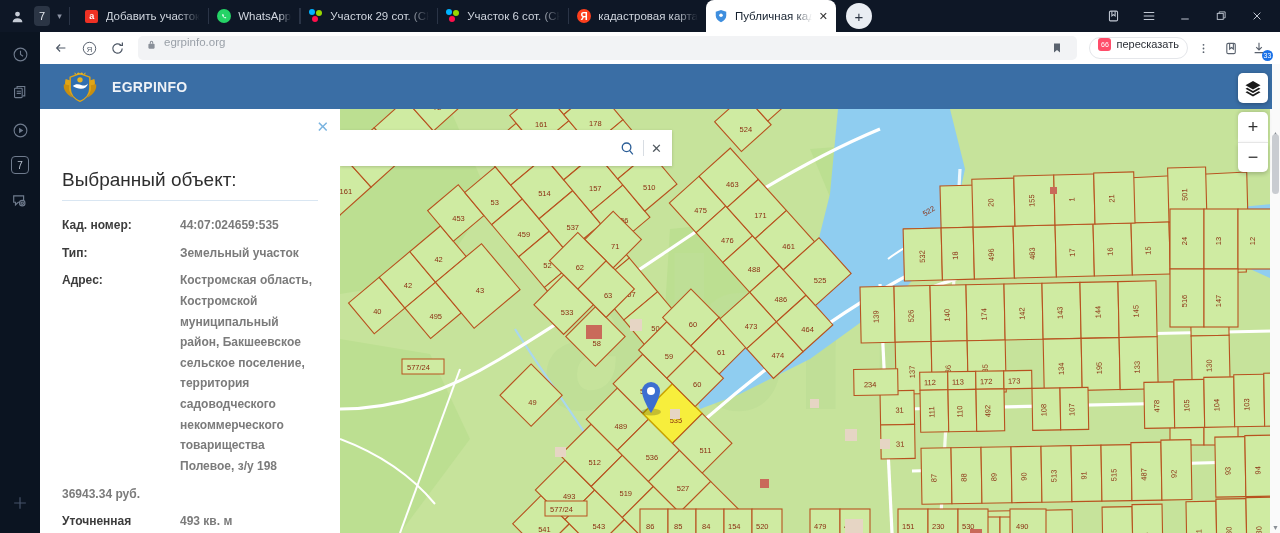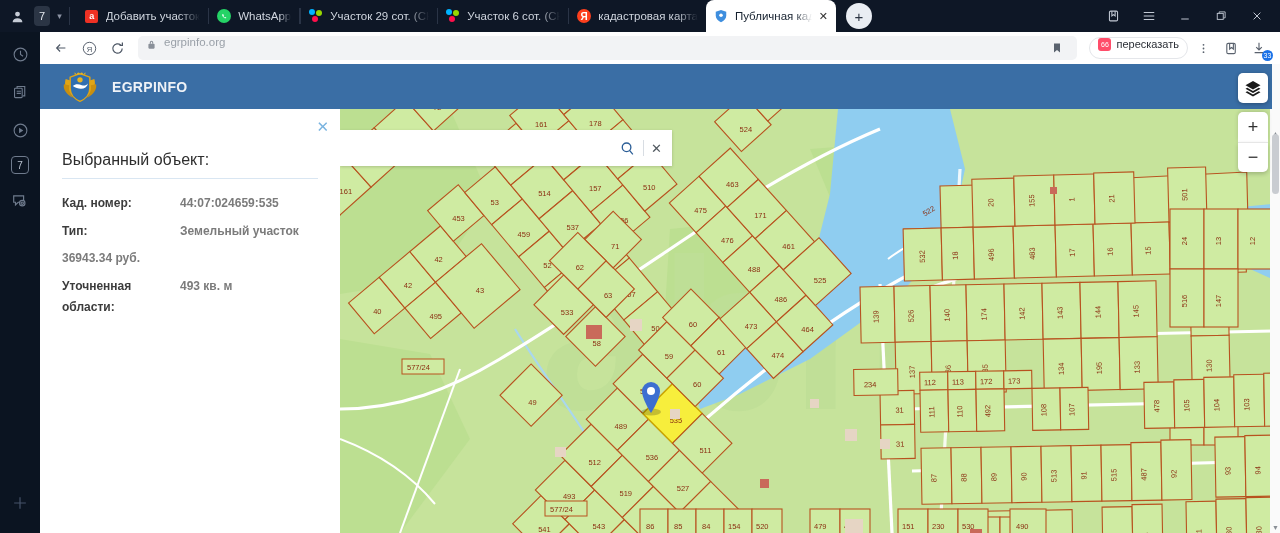--- a/index.html
+++ b/index.html
@@ -144,21 +144,21 @@
   .mapctl .b.zi { border-radius:5px 5px 0 0; box-shadow:0 -1px 4px rgba(0,0,0,.15); margin-bottom:-9px; }
   .mapctl .b.zo { border-radius:0 0 5px 5px; margin-top:0; box-shadow:0 2px 4px rgba(0,0,0,.2);
                   border-top:1px solid #e6e6e6; }
 
   
   .panel {
     position:absolute; left:0; top:45px; width:300px; height:424px; background:#fff; z-index:8;
     padding:22px 22px 0 22px;
   }
   .panel-close { position:absolute; right:11px; top:10px; color:#7ab4e0; font-size:15px; line-height:1; }
-  .panel-title { font-size:16px; color:#2e2e2e; margin:20px 0 9px 0; font-weight:normal; }
+  .panel-title { font-size:19px; color:#2e2e2e; margin:38px 0 9px 0; font-weight:normal; }
   .panel-rule { height:1px; background:#d9e6f2; margin-bottom:14px; }
   .rows { display:block; }
   .row { display:flex; font-size:12px; line-height:1.72; margin-bottom:7px;font-weight:bold; }
   .row .k { width:118px; flex:0 0 118px; color:#3c3c3c; }
   .row .v { color:#7b7b7b; }
 
   .scroll-track { position:absolute; right:0; top:64px; width:10px; height:469px; background:#fafafa; }
   .scroll-thumb { position:absolute; right:1px; top:70px; width:7px; height:60px; background:#c9ccd1; border-radius:4px; }
   .scroll-up { position:absolute; right:1px; top:66px; font-size:7px; color:#8a8f96; }
   .scroll-dn { position:absolute; right:1px; bottom:2px; font-size:7px; color:#8a8f96; }
@@ -885,20 +885,24 @@
       <div class="rows">
         <div class="row">
           <span class="k">Кад. номер:</span>
           <span class="v">44:07:024659:535</span>
         </div>
         <div class="row">
           <span class="k">Тип:</span>
           <span class="v">Земельный участок</span>
         </div>
         <div class="row">
+          <span class="k">Адрес:</span>
+          <span class="v">Костромская область, Костромской муниципальный район, Бакшеевское сельское поселение, территория садоводческого некоммерческого товарищества Полевое, з/у 198</span>
+        </div>
+        <div class="row">
           <span class="v">36943.34 руб.</span>
         </div>
         <div class="row">
           <span class="k">Уточненная области:</span>
           <span class="v">493 кв. м</span>
         </div>
       </div>
     </div>
   </div>
 

